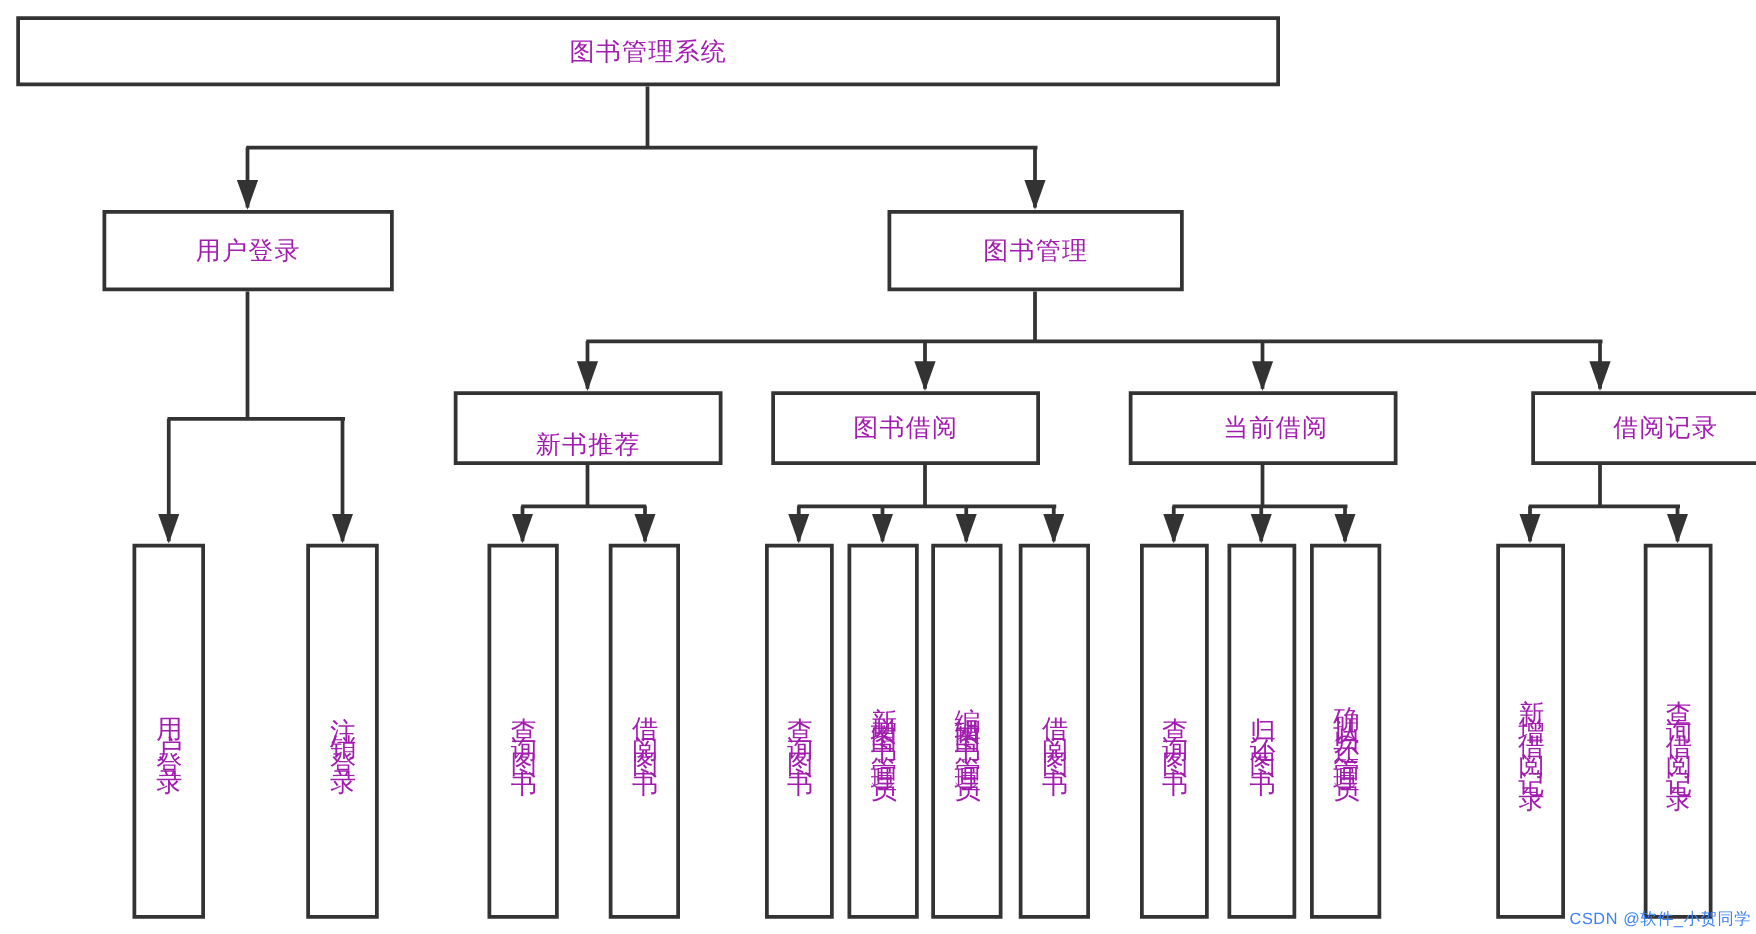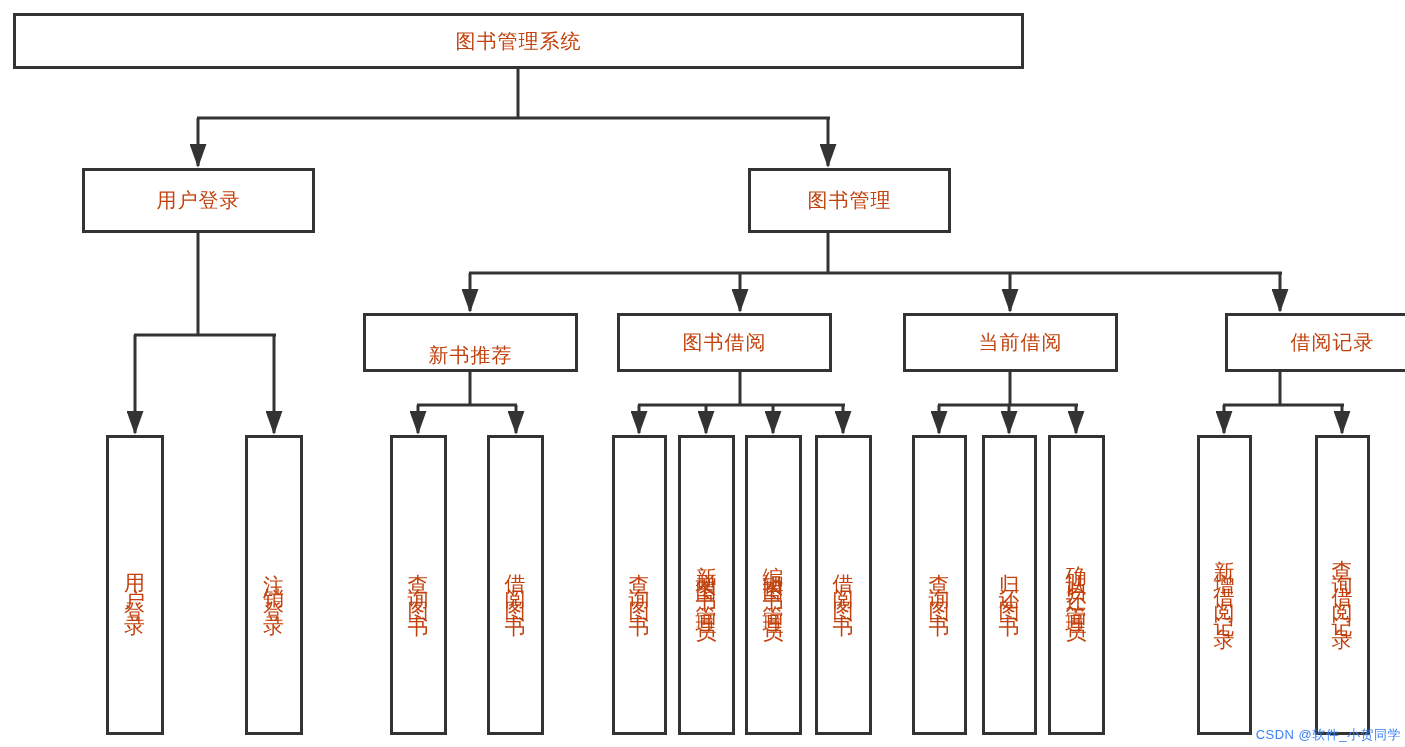--- a/index.html
+++ b/index.html
@@ -18,41 +18,41 @@
     pointer-events: none;
   }
   .box {
     position: absolute;
     background: #ffffff;
     border: 3px solid #333333;
     box-sizing: border-box;
     display: flex;
     align-items: center;
     justify-content: center;
-    color: #c2410c;
+    color: #a21caf;
   }
   .hlabel {
     font-size: 20px;
     letter-spacing: 1px;
     white-space: nowrap;
   }
   .vlabel {
     writing-mode: vertical-rl;
     text-orientation: mixed;
     font-size: 21px;
     letter-spacing: 14px;
     line-height: 1;
     white-space: nowrap;
   }
   .vlabel.tight { letter-spacing: 8px; }
   
   .n-root   { left: 13px;   top: 13px;  width: 1011px; height: 56px; }
   
   .n-login  { left: 82px;   top: 168px; width: 233px;  height: 65px; }
-  .n-mgmt   { left: 748px;  top: 168px; width: 203px;  height: 65px; }
+  .n-mgmt   { left: 710px;  top: 168px; width: 237px;  height: 65px; }
   
   .n-rec    { left: 363px;  top: 313px; width: 215px;  height: 59px; align-items: flex-end; }
   .n-bor    { left: 617px;  top: 313px; width: 215px;  height: 59px; }
   .n-cur    { left: 903px;  top: 313px; width: 215px;  height: 59px; padding-left: 20px; }
   .n-recd   { left: 1225px; top: 313px; width: 215px;  height: 59px; }
   
   .leaf { top: 435px; height: 300px; }
   .lf-a { left: 106px;  width: 58px; }
   .lf-b { left: 245px;  width: 58px; }
   .lf-c { left: 390px;  width: 57px; }

